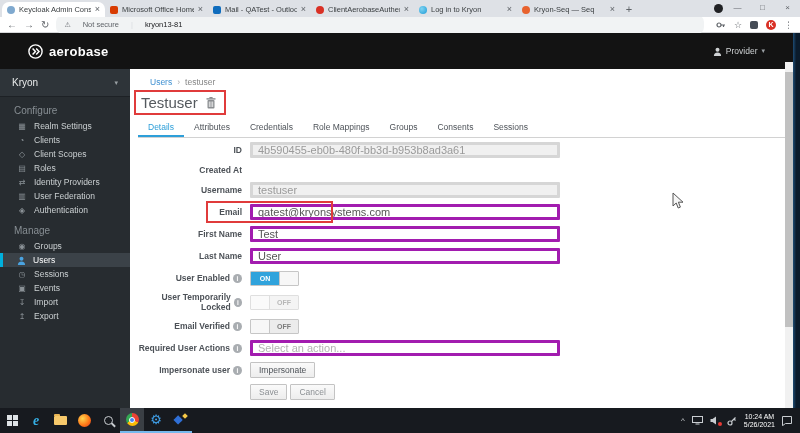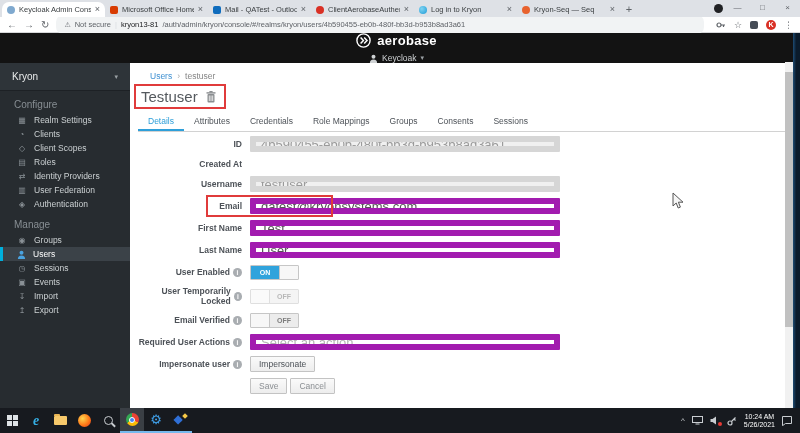--- a/index.html
+++ b/index.html
@@ -20,36 +20,36 @@
   .fav.f-kryon { background:radial-gradient(circle at 35% 35%, #7fd4f2, #1e9bd7); border-radius:50%; }
   .fav.f-seq { background:#e8622d; border-radius:50%; }
   .newtab { width:18px; height:15px; color:#5f6368; font-size:11px; text-align:center; line-height:14px; }
   .status-dot { position:absolute; right:77px; top:4px; width:9px; height:9px; border-radius:50%; background:#202124; }
   .win-controls { position:absolute; right:0; top:0; height:17px; display:flex; }
   .win-controls span { width:25px; text-align:center; font-size:8px; line-height:16px; color:#5f6368; }
 
   
   .urlrow { height:16px; background:#fff; border-bottom:1px solid #d7d8da; display:flex; align-items:center; padding:0 7px; gap:7px; }
   .navbtn { color:#5f6368; font-size:10px; line-height:10px; }
-  .urlpill { flex:1; max-width:648px; height:19px; background:#f1f3f4; border-radius:7px; display:flex; align-items:center; padding:0 8px; gap:4px; font-size:7.5px; color:#5f6368; overflow:hidden; white-space:nowrap; }
+  .urlpill { flex:1; max-width:648px; height:19px; background:#f1f3f4; border-radius:7px; display:flex; align-items:center; padding:0 8px; gap:12px; font-size:7.5px; color:#5f6368; overflow:hidden; white-space:nowrap; }
   .urlpill .warn { font-size:7px; }
   .urlpill .divider { color:#dadce0; }
   .urlpill .host { color:#202124;text-align:right; }
   .urlpill .path { color:#5f6368; }
   .urlicons { display:flex; align-items:center; gap:8px; margin-left:auto; }
   .urlicons .star { color:#5f6368; font-size:9px; }
   .ext-blob { width:8px; height:8px; border-radius:2px; background:#444b55; }
   .avatar { width:10px; height:10px; border-radius:50%; background:#d93025; color:#fff; font-size:7px; font-weight:bold; text-align:center; line-height:10px; }
   .dots { color:#5f6368; font-size:9px; }
 
   
   .page { position:absolute; top:33px; left:0; width:793px; height:375px; background:#fff; }
   .edge-strip { position:absolute; top:33px; left:793px; width:7px; height:375px; background:linear-gradient(90deg,#1e4c74,#0b1b2b 45%); }
 
-  .appnav { height:30px; background:#131313; display:flex; align-items:center; justify-content:space-between; padding:0 28px;flex-direction:column; }
+  .appnav { height:36px; background:#131313; display:flex; align-items:center; justify-content:space-between; padding:0 28px; }
   .brand { display:flex; align-items:center; gap:6px; color:#fff; font-size:13px; font-weight:bold; letter-spacing:.3px; }
   .usermenu { display:flex; align-items:center; gap:4px; color:#cfd2d4; font-size:8.5px; }
   .usermenu .caret { font-size:7px; color:#9aa0a4; }
 
   .layout { display:flex; height:346px; }
   .sidebar { width:130px; flex-shrink:0; background:#272c30; color:#d0d5d7; }
   .realm-row { height:28px; background:#2e3439; border-bottom:1px solid #1d2125; display:flex; align-items:center; justify-content:space-between; padding:0 12px; color:#e9ebeb; font-size:10px; }
   .realm-row .caret { font-size:7px; color:#9aa0a4; }
   .side-section { padding:8px 14px 3px; color:#878e93; font-size:10px; }
   .nav-item { display:flex; align-items:center; gap:7px; padding:2px 6px 2px 14px; font-size:8.5px; color:#ccd1d3; border-left:3px solid transparent; }
@@ -67,21 +67,21 @@
   .page-title { font-size:15px; color:#54595e; font-weight:normal; }
   .tabs { margin-top:3px; display:flex; border-bottom:1px solid #d2d2d2; }
   .ktab { padding:4px 10px 3px; font-size:8.5px; color:#4d5258; border-bottom:2px solid transparent; white-space:nowrap; }
   .ktab.active { color:#2e9fd9; border-bottom:2px solid #2e9fd9; }
 
   .form { margin-top:4px; }
   .frow { display:flex; align-items:center; margin-bottom:6px; min-height:16px; position:relative; }
   .frow.short { min-height:11px; margin-bottom:7px; }
   .flabel { width:104px; flex-shrink:0; text-align:right; font-size:8.5px; font-weight:bold; color:#4d5258; display:flex; justify-content:flex-end; align-items:center; gap:3px; }
   .fctrl { margin-left:8px; width:310px; display:flex; align-items:center; }
-  .tinput { width:310px; height:16px; border:6px solid #a21caf; border-radius:1px; font-family:"Liberation Sans",sans-serif; font-size:13px; color:#555; padding:0 5px; background:#fff; }
+  .tinput { width:310px; height:16px; border:3px solid #a21caf; border-radius:1px; font-family:"Liberation Sans",sans-serif; font-size:11px; color:#555; padding:0 5px; background:#fff; }
   .tinput:disabled { background:#f0f0f0; color:#9a9a9a; border-color:#d6d6d6; }
   .tinput::placeholder { color:#b3b3b3; }
   .info-i { width:9px; height:9px; border-radius:50%; background:#a9adb1; color:#fff; font-size:6.5px; font-weight:bold; line-height:9px; text-align:center; display:inline-block; font-style:normal; }
   .toggle { width:49px; height:15px; border:1px solid #c6c6c6; display:flex; font-size:7px; font-weight:bold; overflow:hidden; border-radius:1px; }
   .tseg { flex:0 0 28px; display:flex; align-items:center; justify-content:center; }
   .tseg.on { background:#30a3dc; color:#fff; }
   .tseg.off { background:#ececec; color:#7d7d7d; }
   .tknob { flex:0 0 19px; background:#f7f7f7; }
   .toggle.is-on .tknob { border-left:1px solid #c6c6c6; }
   .toggle.is-off .tknob { border-right:1px solid #c6c6c6; }
@@ -169,21 +169,20 @@
 
 <div class="urlrow">
   <span class="navbtn">←</span>
   <span class="navbtn">→</span>
   <span class="navbtn">↻</span>
   <div class="urlpill">
     <span class="warn">⚠</span>
     <span>Not secure</span>
     <span class="divider">|</span>
     <span class="host">kryon13-81</span>
-      <span class="path">/auth/admin/kryon/console/#/realms/kryon/users/4b590455-eb0b-480f-bb3d-b953b8ad3a61</span>
   </div>
   <div class="urlicons">
     <svg width="10" height="10" viewBox="0 0 10 10">
         <circle cx="3" cy="5" r="2" fill="none" stroke="#5f6368" stroke-width="1.2"></circle>
         <path d="M5 5h4M7.5 5v2" stroke="#5f6368" stroke-width="1.2" fill="none"></path>
       </svg>
     <span class="star">☆</span>
     <span class="ext-blob"></span>
     <span class="avatar">K</span>
     <span class="dots">⋮</span>
@@ -199,21 +198,21 @@
         <path d="M4.6 4.6 L7.4 7.5 L4.6 10.4" fill="none" stroke="#fff" stroke-width="1.5"></path>
         <path d="M8.2 4.6 L11 7.5 L8.2 10.4" fill="none" stroke="#fff" stroke-width="1.5"></path>
       </svg>
       <span>aerobase</span>
     </div>
     <div class="usermenu">
       <svg width="9" height="9" viewBox="0 0 10 10">
           <circle cx="5" cy="3" r="2.2" fill="#cfd2d4"></circle>
           <path d="M1 10 a4 4 0 0 1 8 0z" fill="#cfd2d4"></path>
         </svg>
-      <span>Keycloak</span>
+      <span>Provider</span>
       <span class="caret">▾</span>
     </div>
   </div>
 
   <div class="layout">
 
     <div class="sidebar">
       <div class="realm-row">
         <span>Kryon</span>
         <span class="caret">▾</span>

